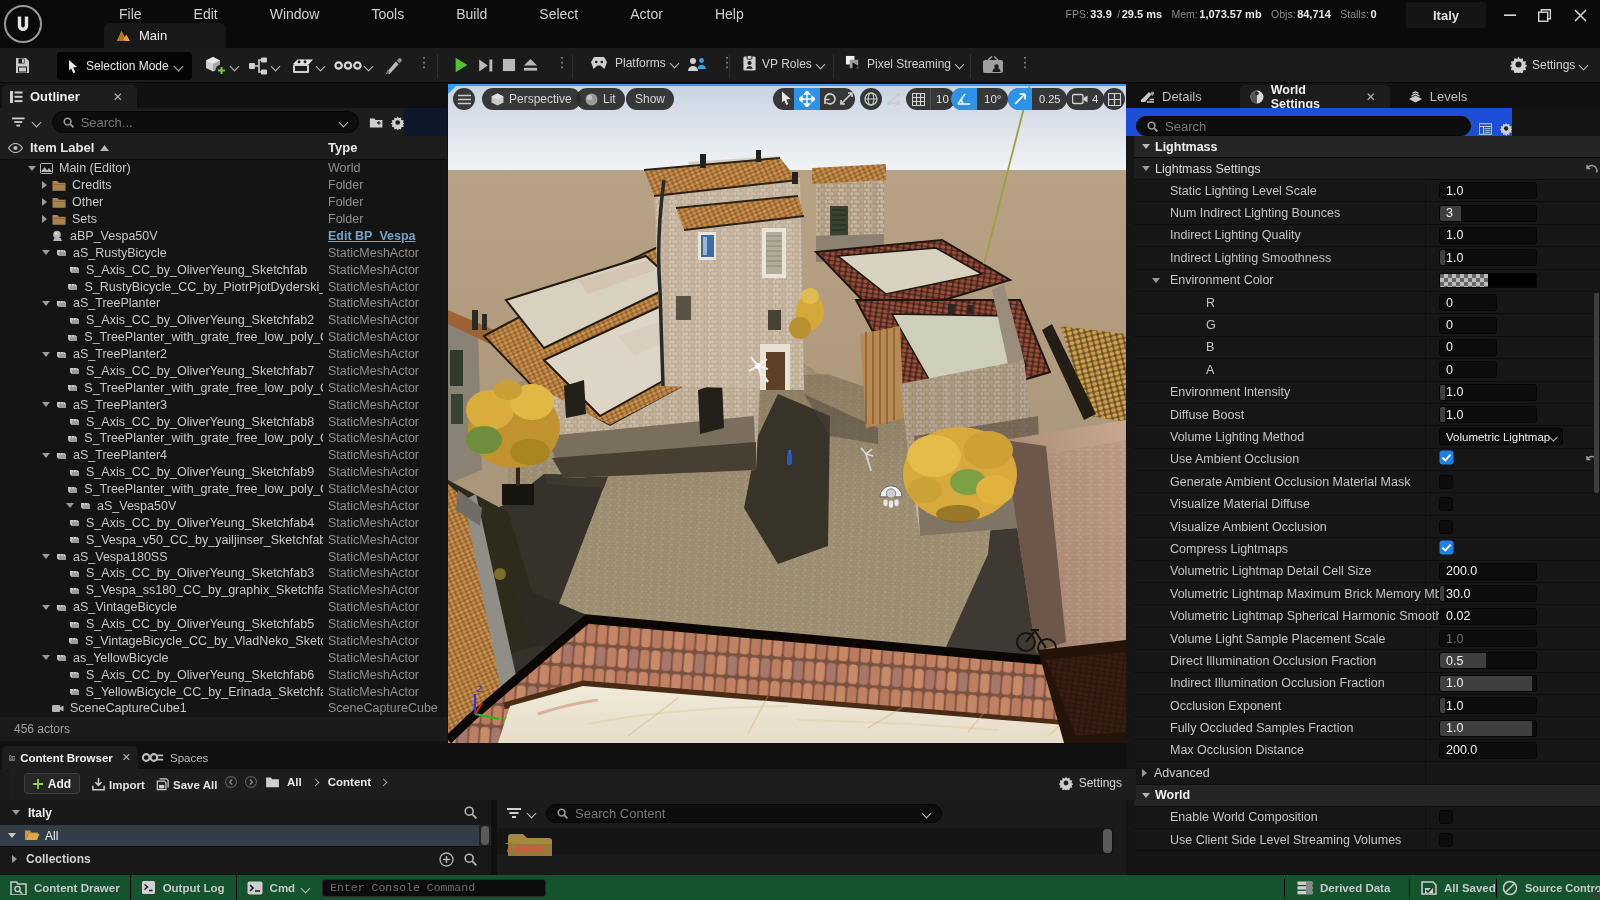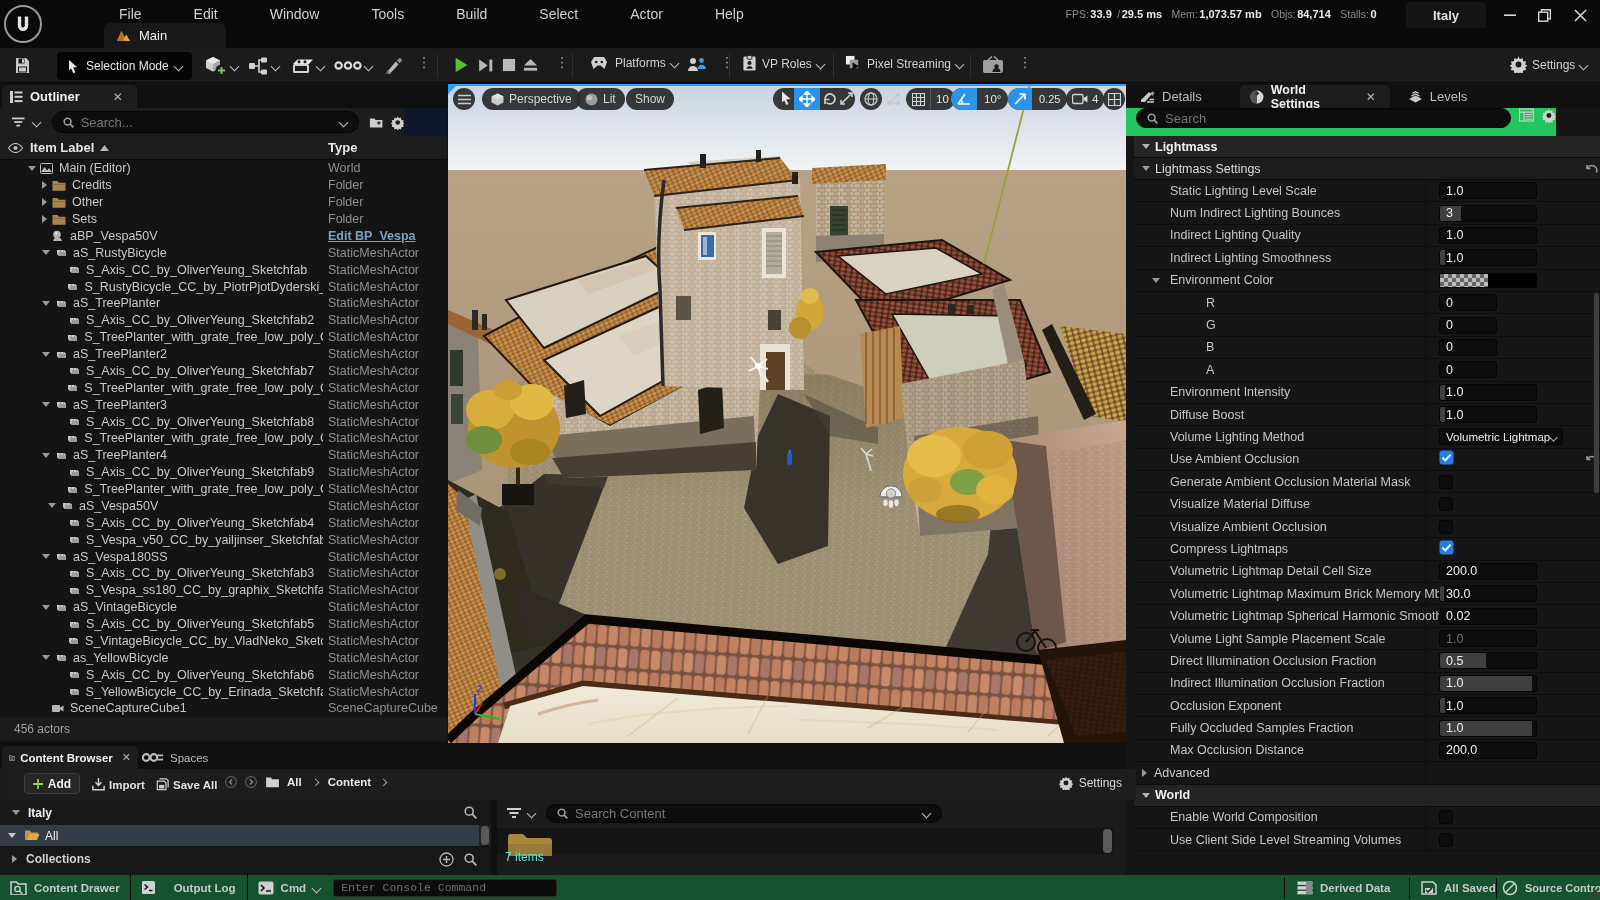--- a/index.html
+++ b/index.html
@@ -59,21 +59,21 @@
      display:flex; align-items:center; color:#9f9f9f; font-size:12px; padding-left:14px; }
 
   
   #viewport { position:absolute; left:448px; top:84px; width:678px; height:659px; background:#e8ecef; }
 
   
   #rpanel { position:absolute; left:1126px; top:85px; width:474px; height:790px; background:#151515; }
   #rtabs { position:absolute; left:0; top:0; width:474px; height:23px; background:#101010; display:flex; }
   .rtab { height:23px; display:flex; align-items:center; gap:7px; padding:0 10px; color:#bdbdbd; font-size:13px; }
   .rtab.sel { background:#1d1d1d; border-radius:5px 5px 0 0; color:#f0f0f0; }
-  #rsearch { position:absolute; left:0; top:23px; width:430px; height:28px; background:#22c55e; display:flex; align-items:flex-start; }
+  #rsearch { position:absolute; left:0; top:23px; width:386px; height:28px; background:#1d4ed8; display:flex; align-items:flex-end; }
   #rrows { position:absolute; left:8px; top:51px; width:474px; height:739px; overflow:hidden; background:#151515; }
   .cat { height:22px; background:#242424; border-bottom:1px solid #0c0c0c; display:flex; align-items:center;
      color:#efefef; font-size:12.5px; font-weight:bold; padding-left:6px; }
   .subcat { height:22px; background:#1c1c1c; border-bottom:1px solid #0c0c0c; display:flex; align-items:center;
      color:#dadada; font-size:12.5px; padding-left:6px; }
   .prow { height:22.4px; background:#161616; border-bottom:1px solid #0d0d0d; display:flex; align-items:center;
      color:#c4c4c4; font-size:12.5px; position:relative; }
   .prow:after { content:''; position:absolute; left:291px; top:0; bottom:0; width:1px; background:#0f0f0f; }
   .prow .vwrap, .prow .nm, .prow .nm2 { z-index:1; }
   .prow .nm { position:absolute; left:36px; }
@@ -580,21 +580,21 @@
             <path d="M3 3 L10 3 L12 5 L12 9 L5 9 L3 7 Z" fill="#9a9a9a"></path>
             <path d="M3 3 L5 5 L5 9 L3 7 Z" fill="#c0c0c0"></path>
             <path d="M3 3 L10 3 L12 5 L5 5 Z" fill="#d5d5d5"></path>
             <circle cx="6.5" cy="4" r="0.8" fill="#777"></circle>
             <circle cx="9.5" cy="4" r="0.8" fill="#777"></circle>
           </svg>
         </span>
         <span class="lbl">S_TreePlanter_with_grate_free_low_poly_CC_by_Lc</span>
         <span class="typ">StaticMeshActor</span>
       </div>
-      <div class="orow" style="padding-left:48px">
+      <div class="orow" style="padding-left:66px">
         <span class="tri"></span>
         <span style="margin-right:6px;display:flex;">
           <svg width="13" height="11" viewBox="0 0 13 11">
             <path d="M3 3 L10 3 L12 5 L12 9 L5 9 L3 7 Z" fill="#9a9a9a"></path>
             <path d="M3 3 L5 5 L5 9 L3 7 Z" fill="#c0c0c0"></path>
             <path d="M3 3 L10 3 L12 5 L5 5 Z" fill="#d5d5d5"></path>
             <circle cx="6.5" cy="4" r="0.8" fill="#777"></circle>
             <circle cx="9.5" cy="4" r="0.8" fill="#777"></circle>
           </svg>
         </span>
@@ -1464,38 +1464,38 @@
           <span class="chev" style="margin-left:auto"></span>
         </div>
       </div>
       <div class="abs" style="left:0;top:28px;width:617px;height:26px;background:#151515;">
         <svg width="46" height="24" viewBox="0 0 46 24" style="position:absolute;left:10px;top:4px">
           <path d="M1 5 q0 -3 3 -3 h12 l4 4 h22 q3 0 3 3 v20 h-44 Z" fill="#a8883f"></path>
           <path d="M1 12 h44 v12 h-44 Z" fill="#97793a"></path>
         </svg>
         <div style="position:absolute;right:2px;top:1px;width:9px;height:24px;background:#5a5a5a;border-radius:4px;"></div>
       </div>
-      <div class="abs" style="left:8px;top:50px;color:#5eead4;font-size:12px;">7 items</div>
+      <div class="abs" style="left:8px;top:41px;color:#ef4444;font-size:12px;">7 items</div>
     </div>
     <div class="abs" style="left:491px;top:57px;width:6px;height:75px;background:#101010;"></div>
   </div>
 
   <div id="statusbar">
     <svg width="17" height="14" viewBox="0 0 17 14" style="margin-left:10px">
       <path d="M1 1 h5.5 l1.5 2 H16 v11 H1 Z" fill="none" stroke="#cfcfcf" stroke-width="1.5"></path>
       <circle cx="7.5" cy="8" r="2.6" fill="none" stroke="#cfcfcf" stroke-width="1.4"></circle>
       <path d="M9.5 10 l2.8 2.8" stroke="#cfcfcf" stroke-width="1.6"></path>
     </svg>
     <span style="margin-left:7px;font-weight:bold;">Content Drawer</span>
     <div class="tsep" style="margin-left:10px;height:25px;background:#000;"></div>
     <svg width="15" height="15" viewBox="0 0 15 15" style="margin-left:10px">
       <rect x="1" y="1" width="13" height="13" rx="1.5" fill="#d0d0d0"></rect>
       <path d="M3.5 4.5 l3 2.5 -3 2.5 M8 10.5 h3.5" stroke="#161616" stroke-width="1.5" fill="none"></path>
     </svg>
-    <span style="margin-left:18px;font-weight:bold;">Output Log</span>
+    <span style="margin-left:7px;font-weight:bold;">Output Log</span>
     <div class="tsep" style="margin-left:11px;height:25px;background:#000;"></div>
     <svg width="16" height="14" viewBox="0 0 16 14" style="margin-left:10px">
       <rect x="0.5" y="0.5" width="15" height="13" rx="2" fill="#cfcfcf"></rect>
       <path d="M3 4 l3 3 -3 3 M8 10 h5" stroke="#161616" stroke-width="1.6" fill="none"></path>
     </svg>
     <span style="margin-left:7px;font-weight:bold;">Cmd</span>
     <span class="chev" style="margin-left:7px"></span>
     <div style="margin-left:12px;width:224px;height:18px;background:#0c0c0c;border:1px solid #2a2a2a;border-radius:3px;color:#6e6e6e;font-family:'Liberation Mono',monospace;font-size:11.5px;display:flex;align-items:center;padding-left:7px;">Enter Console Command</div>
     <div style="flex:1"></div>
     <div class="abs" style="left:1284px;top:3px;width:1px;height:20px;background:#000;"></div>

